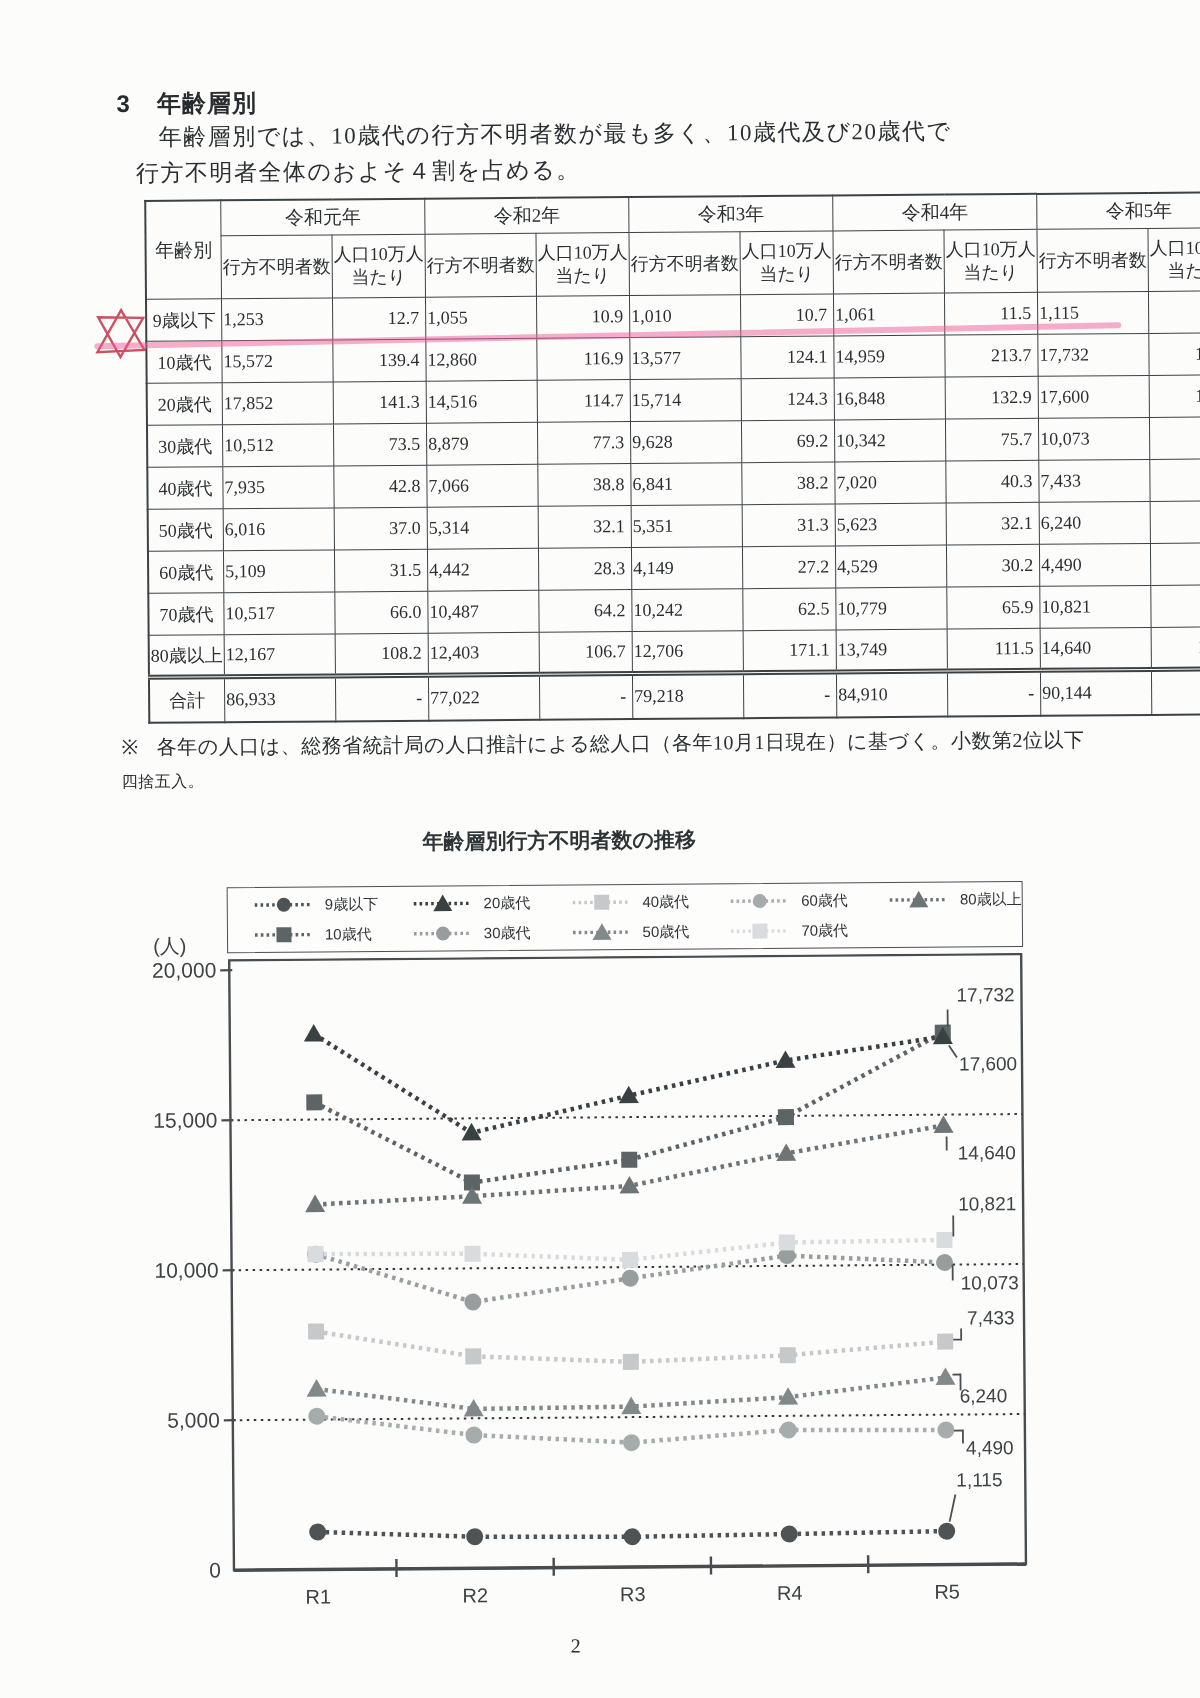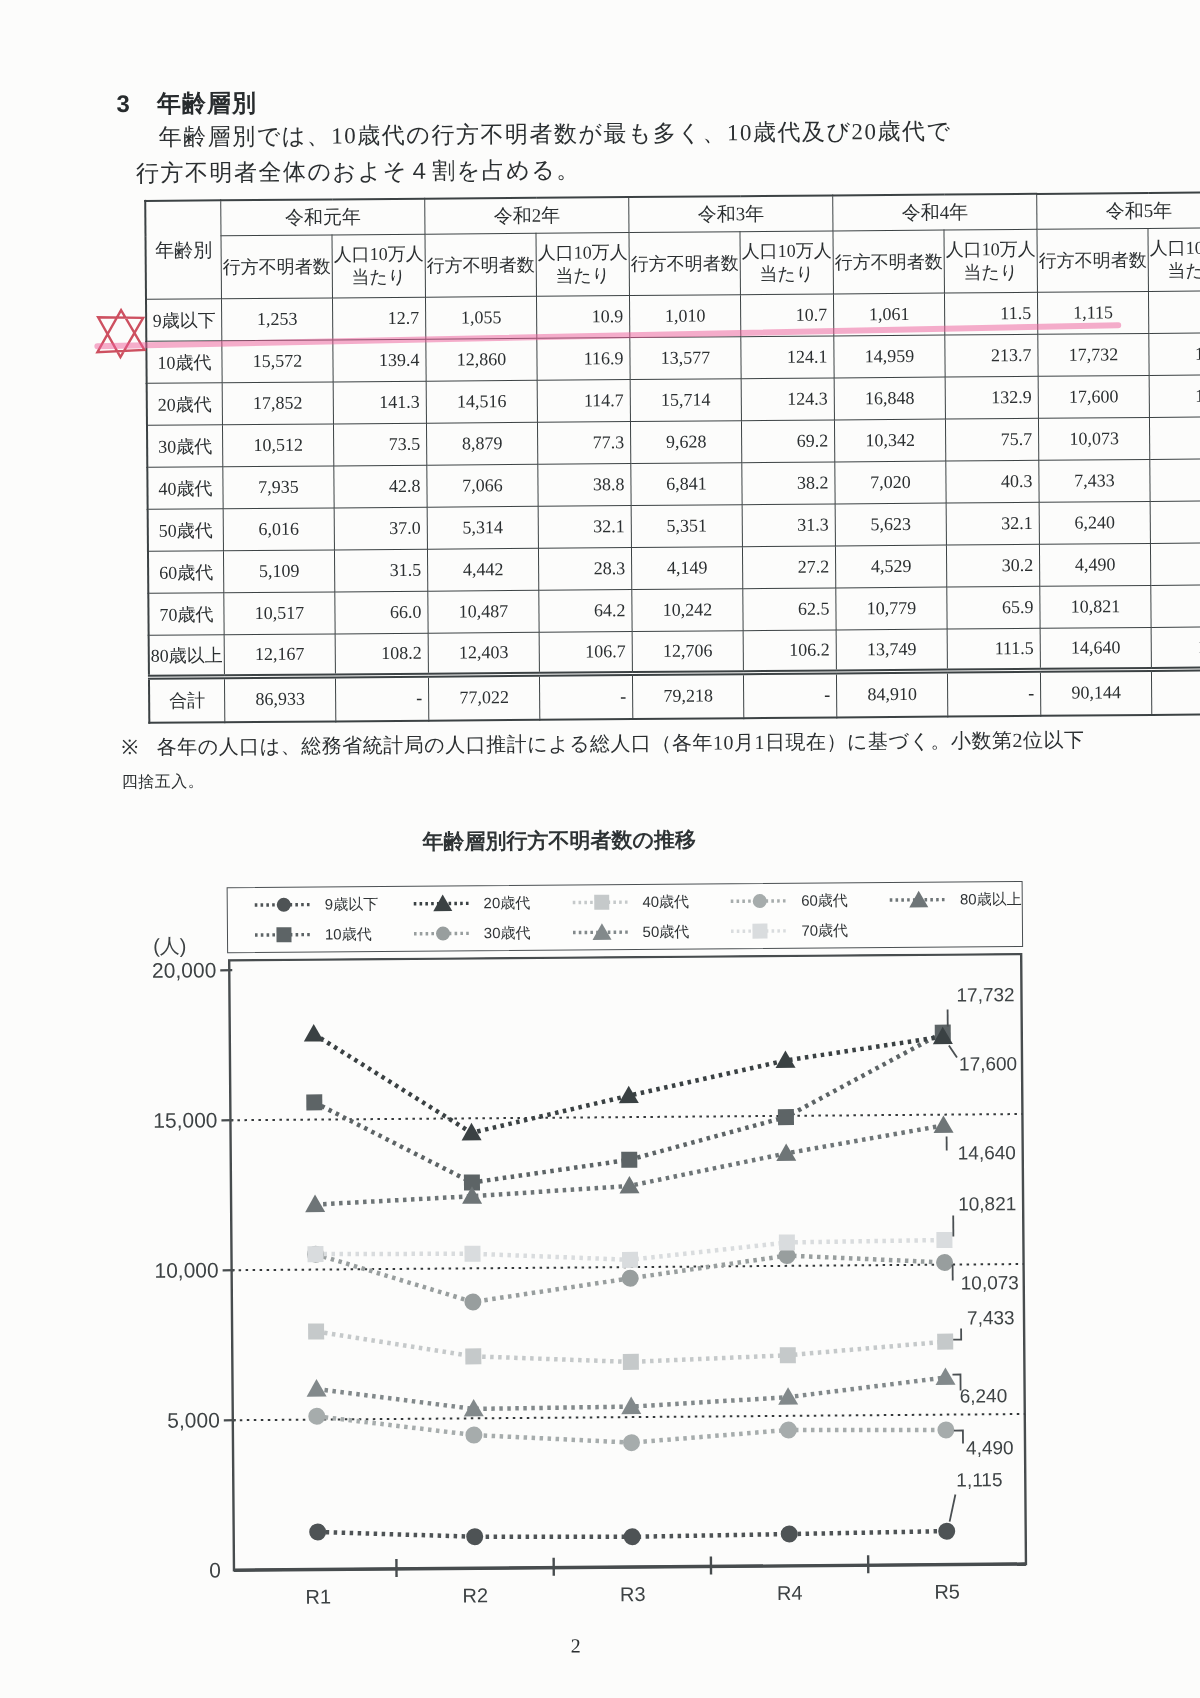--- a/index.html
+++ b/index.html
@@ -21,21 +21,21 @@
   table.stat th,table.stat td{border:1.6px solid #3c4244;font-weight:normal;
              font-size:18px;overflow:hidden;white-space:nowrap;}
   tr.yr th{height:32px;font-size:19px;}
   tr.sub th{height:60px;}
   th.corner{font-size:19px;}
   th.sub-c{font-size:12px;}
   th.sub-r{font-size:14px;line-height:1.3;margin-top:20px;}
   tbody tr{height:42px;}
   tbody tr.total{height:45px;}
   tbody th{font-size:18px;}
-  td.c{text-align:center;}
+  td.c{text-align:left;}
   td.r{text-align:right;padding-right:6px;}
   tr.total th,tr.total td{border-top:5px double #3c4244;}
 
   
   .note1{position:absolute;left:118px;top:733px;font-size:20px;letter-spacing:0.5px;}
   .note1 .nm{margin-right:18px;}
   .note2{position:absolute;left:118px;top:772px;font-size:16px;letter-spacing:0.5px;}
 
   
   .chart-title{position:absolute;left:145px;top:830px;width:820px;text-align:center;
@@ -222,21 +222,21 @@
           <td class="c">10,821</td>
           <td class="r">66.4</td>
         </tr>
       <tr>
           <th>80歳以上</th>
           <td class="c">12,167</td>
           <td class="r">108.2</td>
           <td class="c">12,403</td>
           <td class="r">106.7</td>
           <td class="c">12,706</td>
-          <td class="r">106.2</td>
+          <td class="r">171.1</td>
           <td class="c">13,749</td>
           <td class="r">111.5</td>
           <td class="c">14,640</td>
           <td class="r">116.2</td>
         </tr>
       <tr class="total">
           <th>合計</th>
           <td class="c">86,933</td>
           <td class="r">-</td>
           <td class="c">77,022</td>

